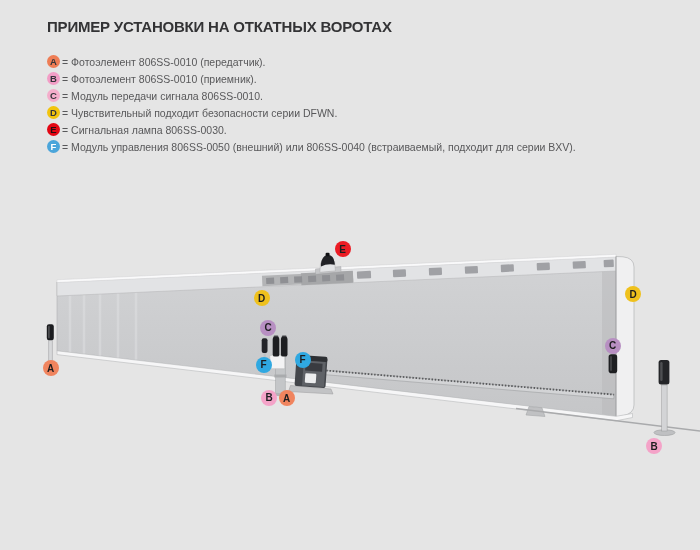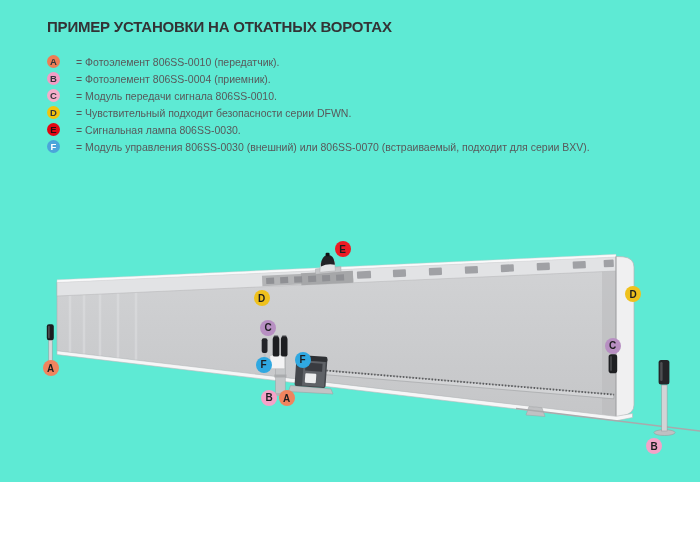--- a/index.html
+++ b/index.html
@@ -1,62 +1,62 @@
 <!DOCTYPE html>
 <html><head>
 <meta charset="utf-8">
 <style>
   html,body{margin:0;padding:0;background:#ffffff;}
-  .stage{position:relative;width:700px;height:482px;background:#5eead4;overflow:hidden;
+  .stage{position:relative;width:700px;height:550px;background:#e5e5e5;overflow:hidden;
          font-family:"Liberation Sans",sans-serif;}
   .page-title{position:absolute;left:47px;top:18px;font-size:15px;font-weight:700;
               color:#333335;letter-spacing:-0.2px;white-space:nowrap;}
   .legend{position:absolute;left:47px;top:53px;z-index:3;}
   .lrow{display:flex;align-items:center;height:17px;}
   .lbadge{width:13px;height:13px;border-radius:50%;display:flex;align-items:center;
           justify-content:center;font-size:9.5px;font-weight:700;color:#35353a;
           flex:0 0 13px;}
-  .ltext{margin-left:16px;font-size:10.5px;color:#58585a;white-space:nowrap;}
+  .ltext{margin-left:2px;font-size:10.5px;color:#58585a;white-space:nowrap;}
   .diagram{position:absolute;left:0;top:0;width:700px;height:550px;}
   .dbadge{position:absolute;width:16px;height:16px;border-radius:50%;display:flex;
           align-items:center;justify-content:center;font-size:10px;font-weight:700;
           color:#1d1d1f;z-index:2;}
   svg{position:absolute;left:0;top:0;}
 </style>
 </head>
 <body>
 
 <div class="stage">
 
   <div class="page-title">ПРИМЕР УСТАНОВКИ НА ОТКАТНЫХ ВОРОТАХ</div>
 
   <div class="legend">
     <div class="lrow">
       <span class="lbadge" style="background: rgb(238, 125, 85); color: rgb(53, 53, 58);">A</span>
       <span class="ltext">= Фотоэлемент 806SS-0010 (передатчик).</span>
     </div>
     <div class="lrow">
       <span class="lbadge" style="background: rgb(242, 157, 198); color: rgb(53, 53, 58);">B</span>
-      <span class="ltext">= Фотоэлемент 806SS-0004 (приемник).</span>
+      <span class="ltext">= Фотоэлемент 806SS-0010 (приемник).</span>
     </div>
     <div class="lrow">
       <span class="lbadge" style="background: rgb(244, 173, 203); color: rgb(53, 53, 58);">C</span>
       <span class="ltext">= Модуль передачи сигнала 806SS-0010.</span>
     </div>
     <div class="lrow">
       <span class="lbadge" style="background: rgb(242, 196, 14); color: rgb(53, 53, 58);">D</span>
       <span class="ltext">= Чувствительный подходит безопасности серии DFWN.</span>
     </div>
     <div class="lrow">
       <span class="lbadge" style="background: rgb(227, 6, 19); color: rgb(42, 13, 15);">E</span>
       <span class="ltext">= Сигнальная лампа 806SS-0030.</span>
     </div>
     <div class="lrow">
       <span class="lbadge" style="background: rgb(75, 165, 218); color: rgb(255, 255, 255);">F</span>
-      <span class="ltext">= Модуль управления 806SS-0030 (внешний) или 806SS-0070 (встраиваемый, подходит для серии BXV).</span>
+      <span class="ltext">= Модуль управления 806SS-0050 (внешний) или 806SS-0040 (встраиваемый, подходит для серии BXV).</span>
     </div>
   </div>
 
   <div class="diagram">
     <svg width="700" height="550" viewBox="0 0 700 550">
       <defs>
         <linearGradient id="pg" x1="0" y1="0" x2="0" y2="1">
           <stop offset="0" stop-color="#d2d3d5"></stop>
           <stop offset="1" stop-color="#c5c6c8"></stop>
         </linearGradient>

